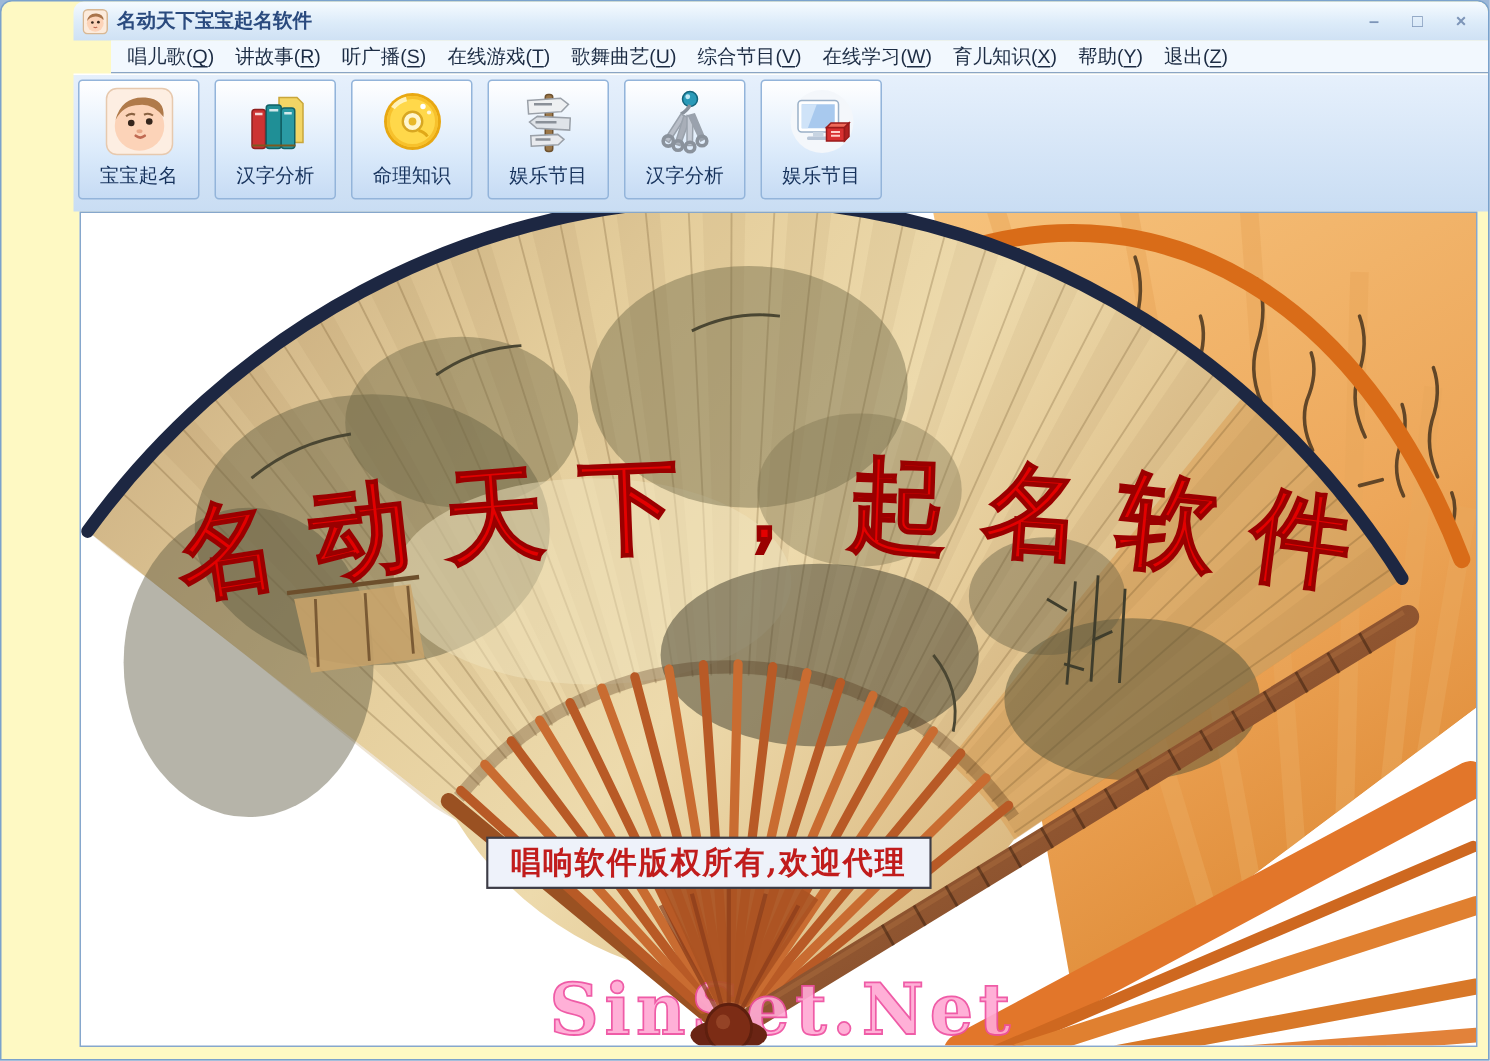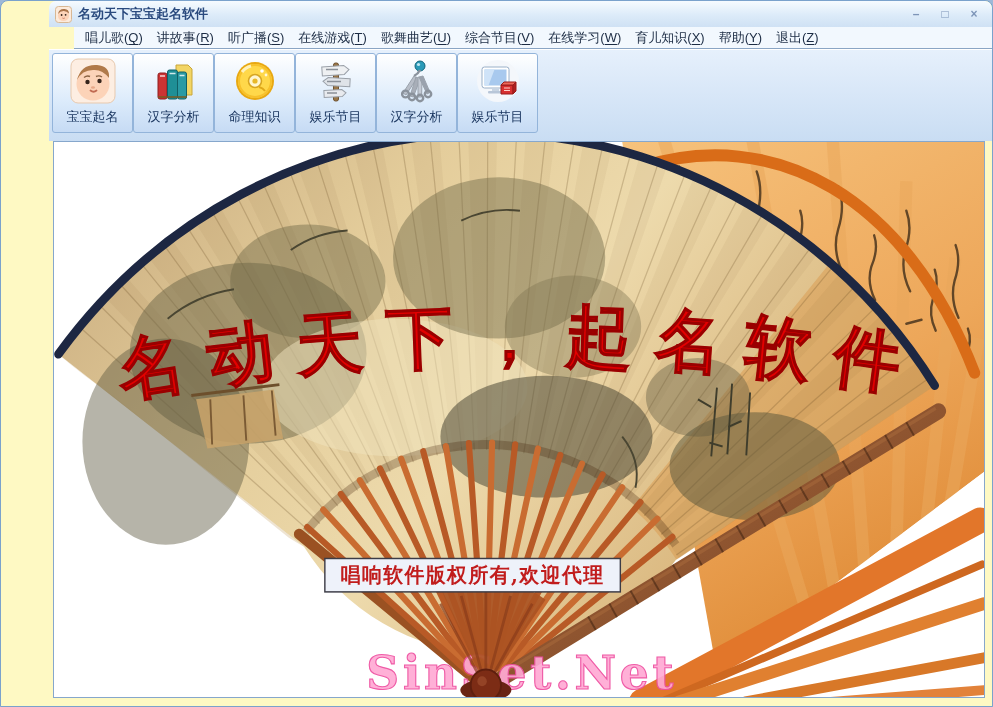--- a/index.html
+++ b/index.html
@@ -14,21 +14,21 @@
   .controls{display:flex;gap:9px;}
   .ctrl{width:20px;height:15px;display:flex;align-items:center;justify-content:center;
     color:#7d95b8;font-size:12px;font-weight:bold;cursor:default;line-height:1;}
   
   .menubar{height:21px;flex:0 0 21px;display:flex;align-items:flex-end;padding:0 4px;
     background:#f2f8fe;border-bottom:1px solid #8aa5c4;margin-left:25px;}
   .menu-item{font-size:13px;color:#1c2c44;padding:1px 7px;white-space:nowrap;}
   .menu-item u{text-underline-offset:2px;}
   
   .toolbar{height:88px;flex:0 0 88px;background:linear-gradient(#e6f0fc,#c9ddf3);
-    border-top:1px solid #ffffff;display:flex;align-items:flex-start;padding:3px 0 0 3px;gap:0;}
+    border-top:1px solid #ffffff;display:flex;align-items:flex-start;padding:3px 0 0 3px;gap:10px;}
   .tool-btn{width:81px;height:80px;box-sizing:border-box;border:1px solid #93b4da;border-radius:3px;
     background:linear-gradient(#ffffff,#dcebfb 60%,#c6dbf4);display:flex;flex-direction:column;
     align-items:center;justify-content:flex-start;padding-top:3px;}
   .tool-btn.active{background:linear-gradient(#fdf6df,#fbd573 55%,#f5a41d);border-color:#d8971c;}
   .tool-icon{width:48px;height:48px;flex:0 0 auto;}
   .tool-label{font-size:13px;color:#16325c;margin-top:3px;white-space:nowrap;}
   
   .content{flex:1;margin:0 7px 8px 4px;background:#ffffff;border:1px solid #86a7cc;
     position:relative;overflow:hidden;}
   .scene{position:absolute;left:0;top:0;width:100%;height:100%;}

